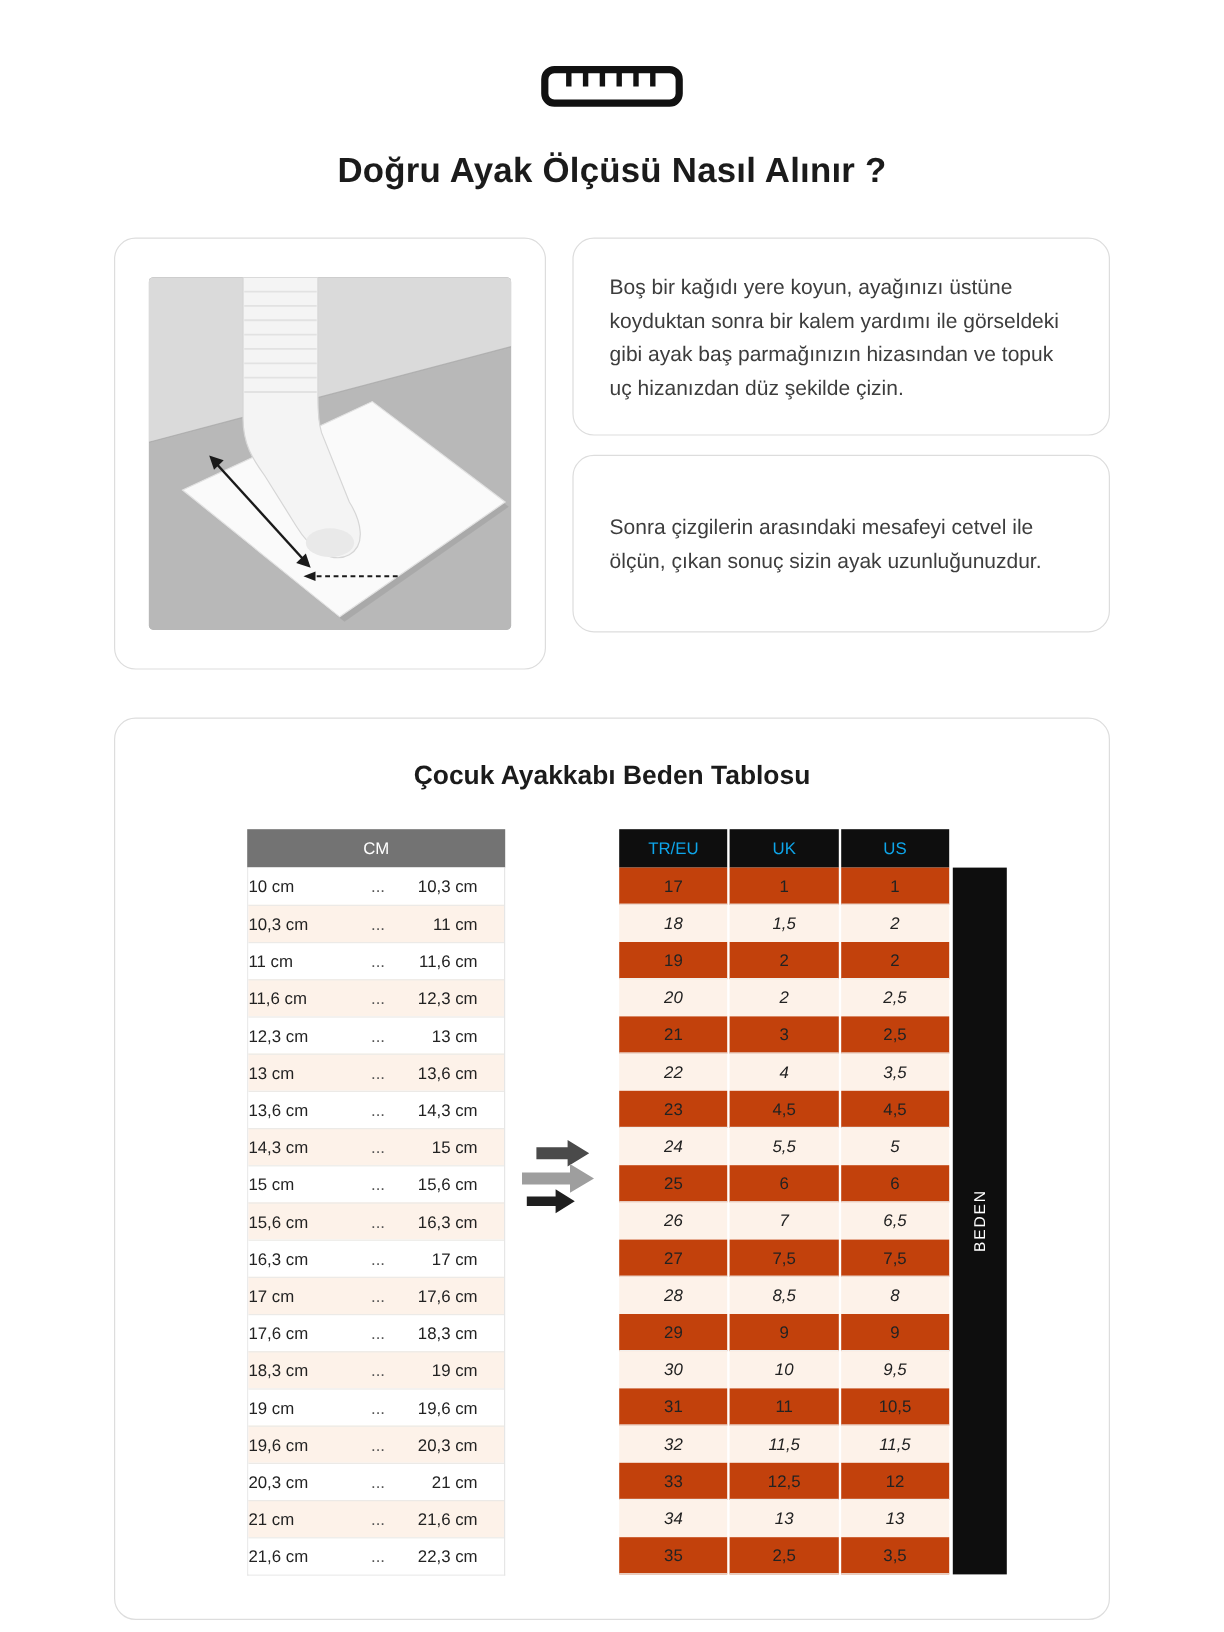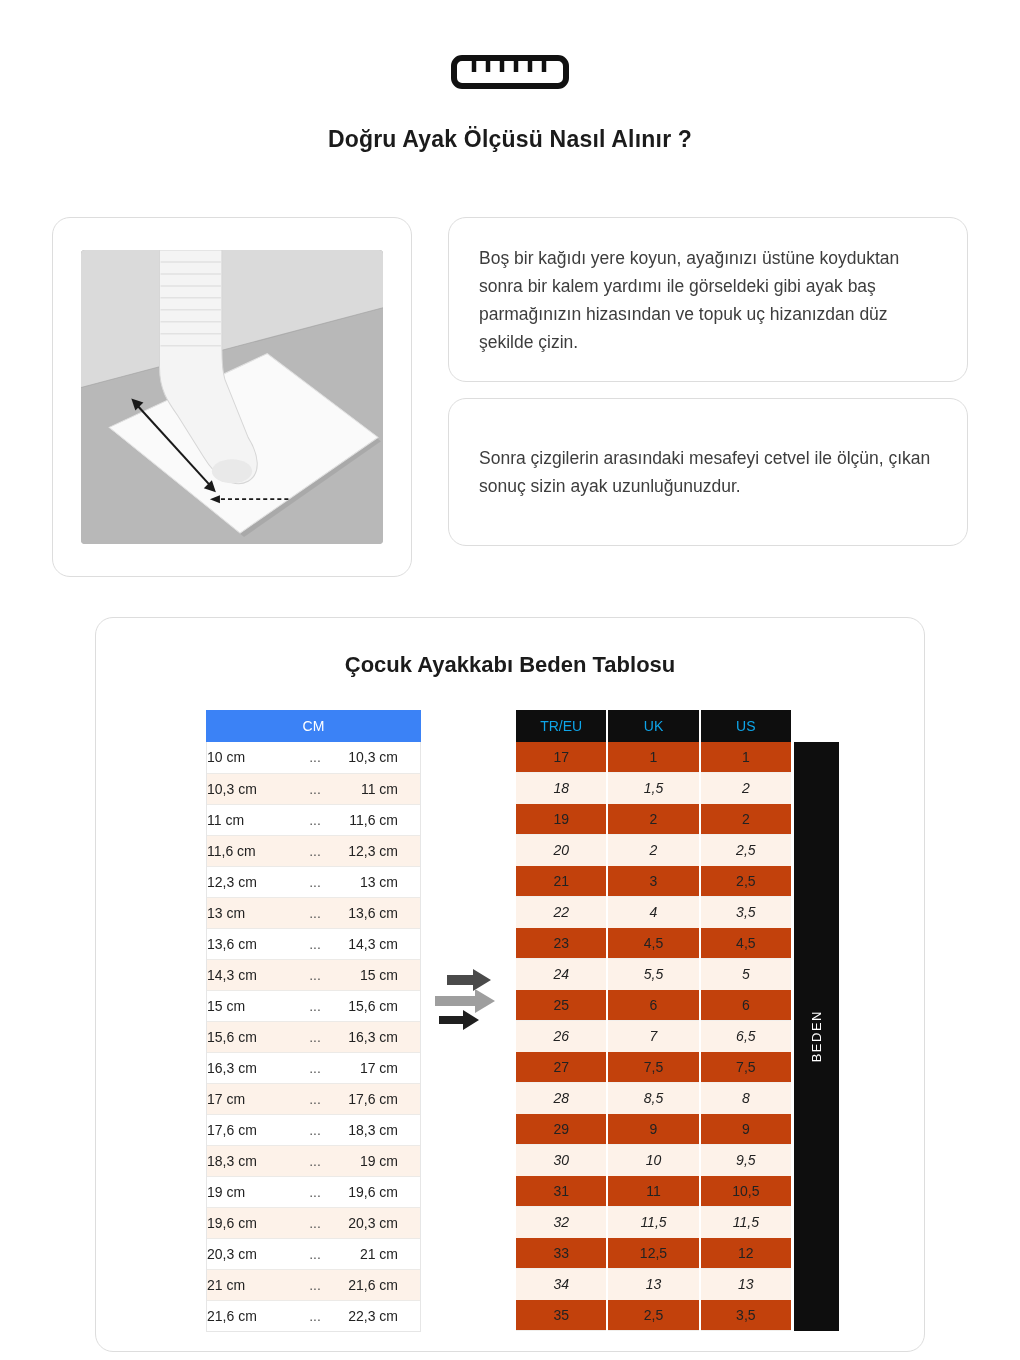--- a/index.html
+++ b/index.html
@@ -6,24 +6,24 @@
   html,body { margin:0; padding:0; background:#ffffff; }
   body {
     font-family: "Liberation Sans", "DejaVu Sans", sans-serif;
     color:#333;
   }
   .page { width:1020px; height:1360px; margin:0 auto; padding-top:52px; overflow:hidden; }
 
   
   .top { text-align:center; }
   .ruler-wrap { display:inline-block; height:40px; }
-  .page-title { font-size:23px; font-weight:700; color:#1b1b1b; margin:30px 0 0; letter-spacing:.2px; }
-
-  
-  .guide { display:flex; gap:36px; padding:0 52px; margin-top:64px; }
+  .page-title { font-size:29px; font-weight:700; color:#1b1b1b; margin:30px 0 0; letter-spacing:.2px; }
+
+  
+  .guide { display:flex; gap:22px; padding:0 95px; margin-top:38px; }
   .photo-card {
     width:360px; height:360px; flex:none;
     border:1px solid #ddd; border-radius:18px;
     padding:32px 28px; display:flex;
   }
   .photo { flex:1; border-radius:4px; overflow:hidden; background:#bdbdbd; }
   .photo svg { display:block; width:100%; height:100%; }
   .text-col { flex:1; display:flex; flex-direction:column; }
   .info-card {
     border:1px solid #ddd; border-radius:18px;
@@ -31,28 +31,28 @@
     font-size:17.5px; line-height:28px; color:#3d3d3d;
   }
   .info-card p { margin:0; }
   .step1 { height:165px; }
   .step2 { height:148px; margin-top:16px; }
 
   
   .chart-card {
     margin:40px 95px 0;
     border:1px solid #ddd; border-radius:18px;
-    padding:34px 0 19px;
+    padding:34px 0 36px;
   }
   .chart-title { text-align:center; font-size:22px; font-weight:700; color:#1b1b1b; margin:0 0 32px; }
 
   .tables { display:flex; align-items:flex-start; padding-left:110px; }
 
   .table-head {
-    height:32px; line-height:32px; background:#3b82f6; color:#fff;
+    height:32px; line-height:32px; background:#737373; color:#fff;
     text-align:center; font-weight:500; font-size:14px;
   }
 
   
   .cm-table { width:215px; flex:none; font-size:14px; color:#222; }
   .cm-body { border:1px solid #e6e6e6; border-top:none; background:#fff; }
   .cm-row { display:grid; grid-template-columns:92px 32px 89px; height:31px; line-height:30px; background:#fff; }
   .cm-row + .cm-row { border-top:1px solid #eceae7; }
   .cm-row.alt { background:#fdf2e9; }
   .c-from { text-align:left; padding-right:10px; }

